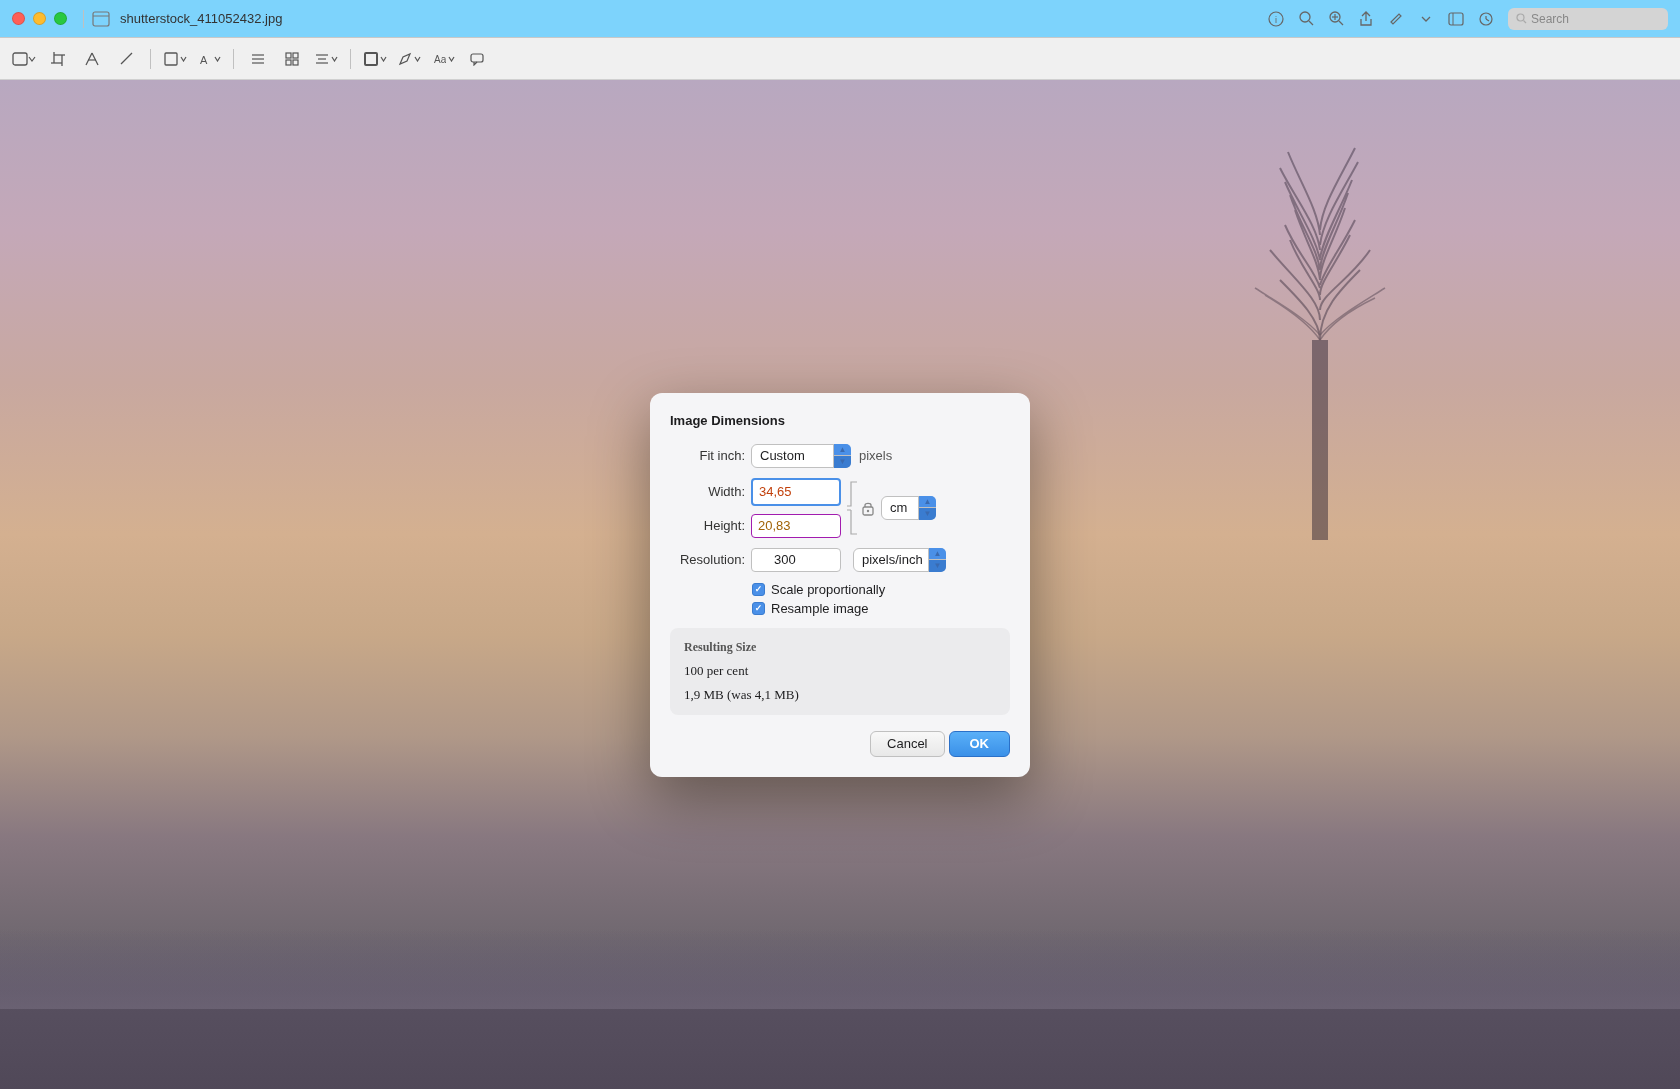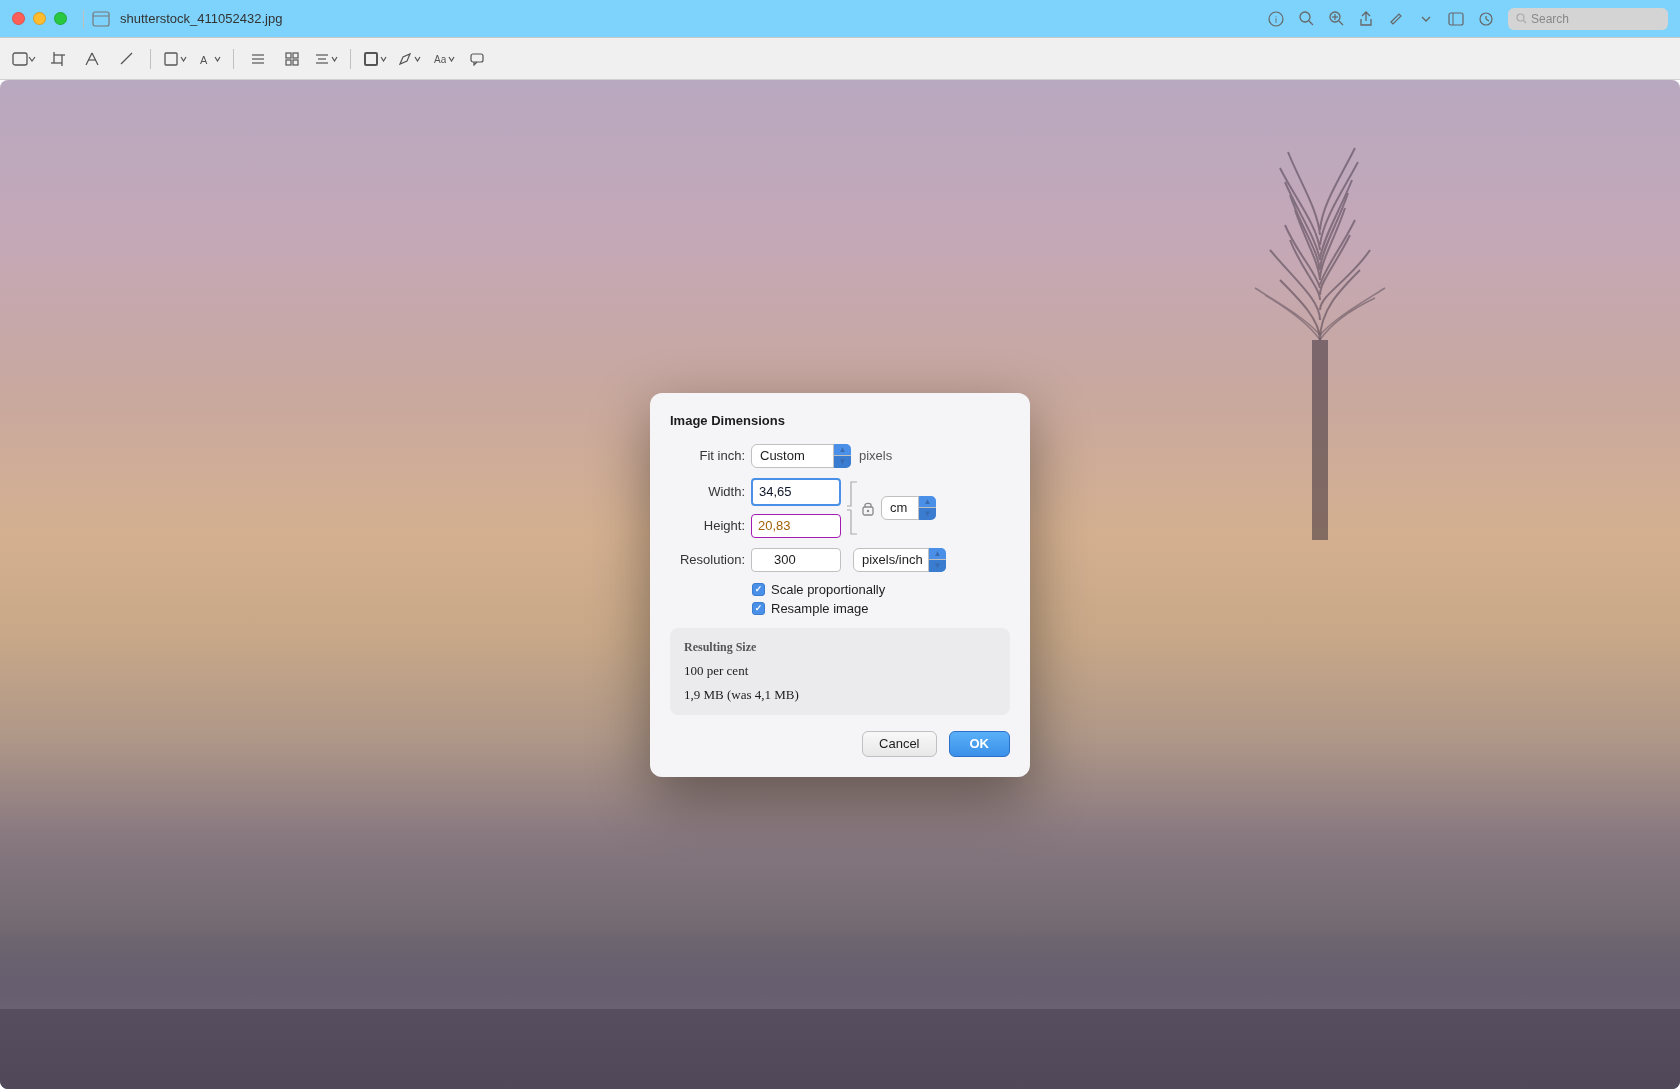--- a/index.html
+++ b/index.html
@@ -130,21 +130,20 @@
         #c8a888 55%,
         #b09888 65%,
         #887880 75%,
         #706870 85%,
         #606070 100%
       );
       display: flex;
       align-items: center;
       justify-content: center;
       overflow: hidden;
-      border-radius: 8px;
     }
 
     
     .tree-silhouette {
       position: absolute;
       right: 280px;
       top: 60px;
       width: 160px;
       height: 400px;
       opacity: 0.6;
@@ -255,21 +254,21 @@
       background: #3a7cd0;
     }
 
     .text-input {
       background: white;
       border: 2px solid #4a90e8;
       border-radius: 4px;
       height: 24px;
       padding: 12px 6px;
       font-size: 13px;
-      color: #0f172a;
+      color: #c2410c;
       outline: none;
       width: 90px;
     }
 
     .text-input-plain {
       background: white;
       border: 1px solid #a21caf;
       border-radius: 4px;
       height: 24px;
       padding: 0 6px;
@@ -348,21 +347,21 @@
     .result-size {
       font-size: 13px;
       color: #1d1d1f;
       margin-top: 8px;
     }
 
     
     .dialog-buttons {
       display: flex;
       justify-content: flex-end;
-      gap: 12px;
+      gap: 4px;
       margin-top: 16px;
     }
 
     .btn-cancel {
       background: linear-gradient(180deg, #f8f8f8 0%, #e8e8e8 100%);
       border: 1px solid #c0c0c0;
       border-radius: 6px;
       height: 26px;
       padding: 0 16px;
       font-size: 13px;

